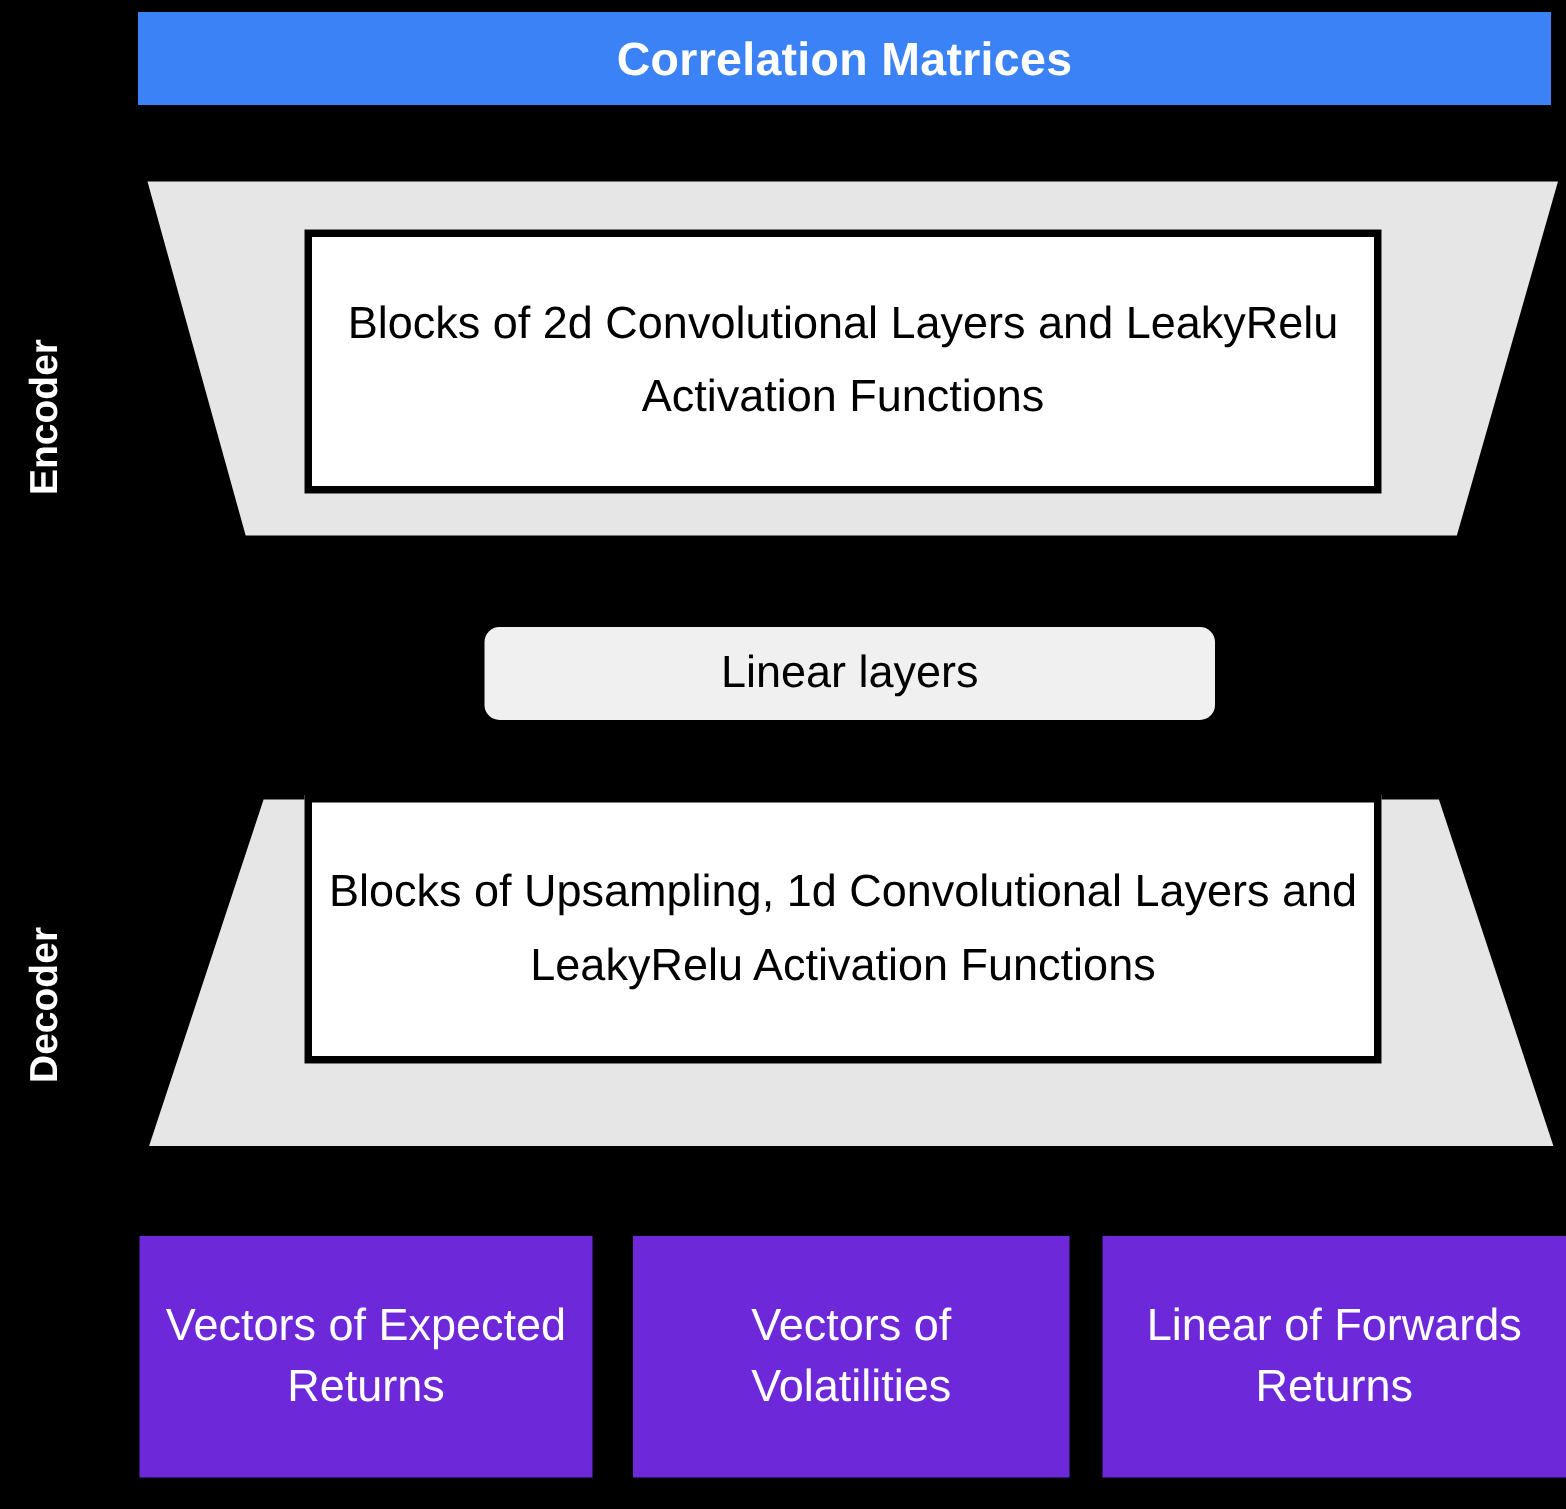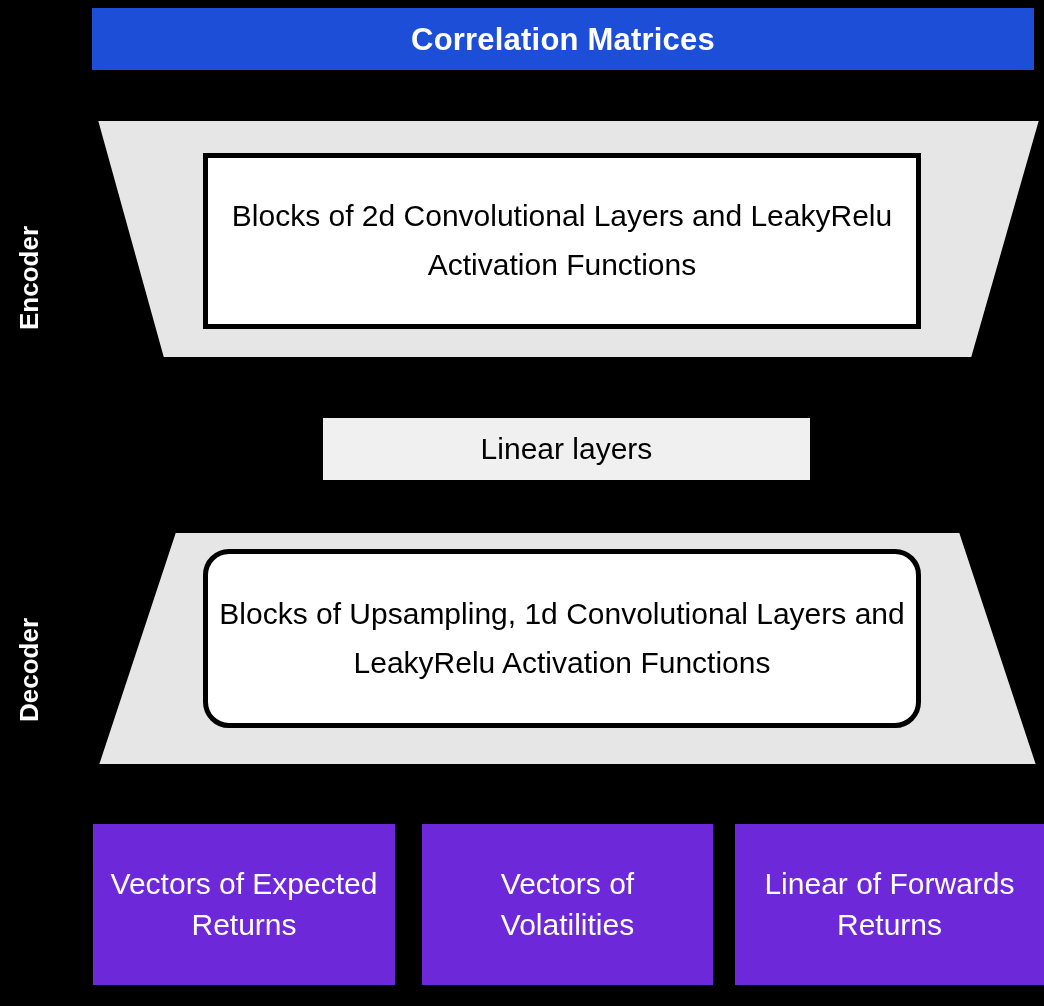--- a/index.html
+++ b/index.html
@@ -16,21 +16,21 @@
     font-family: "Liberation Sans", sans-serif;
   }
 
   
   .banner {
     position: absolute;
     left: 92px;
     top: 8px;
     width: 942px;
     height: 62px;
-    background: #1d4ed8;
+    background: #3b82f6;
     display: flex;
     align-items: center;
     justify-content: center;
   }
   .banner-label {
     color: #ffffff;
     font-size: 31px;
     font-weight: 600;
     letter-spacing: 0.2px;
     line-height: 1;
@@ -89,37 +89,37 @@
     padding: 0 10px;
   }
   #encoder-inner {
     left: 203px;
     top: 153px;
     width: 718px;
     height: 176px;
   }
   #decoder-inner {
     left: 203px;
-    top: 549px;
+    top: 530px;
     width: 718px;
     height: 179px;
-    border-radius: 26px;
   }
 
   
   .linear-box {
     position: absolute;
     left: 323px;
     top: 418px;
     width: 487px;
     height: 62px;
     background: #F0F0F0;
     display: flex;
     align-items: center;
     justify-content: center;
+    border-radius: 10px;
   }
   .linear-label {
     color: #000000;
     font-size: 30px;
     line-height: 1;
   }
 
   
   .out-box {
     position: absolute;

